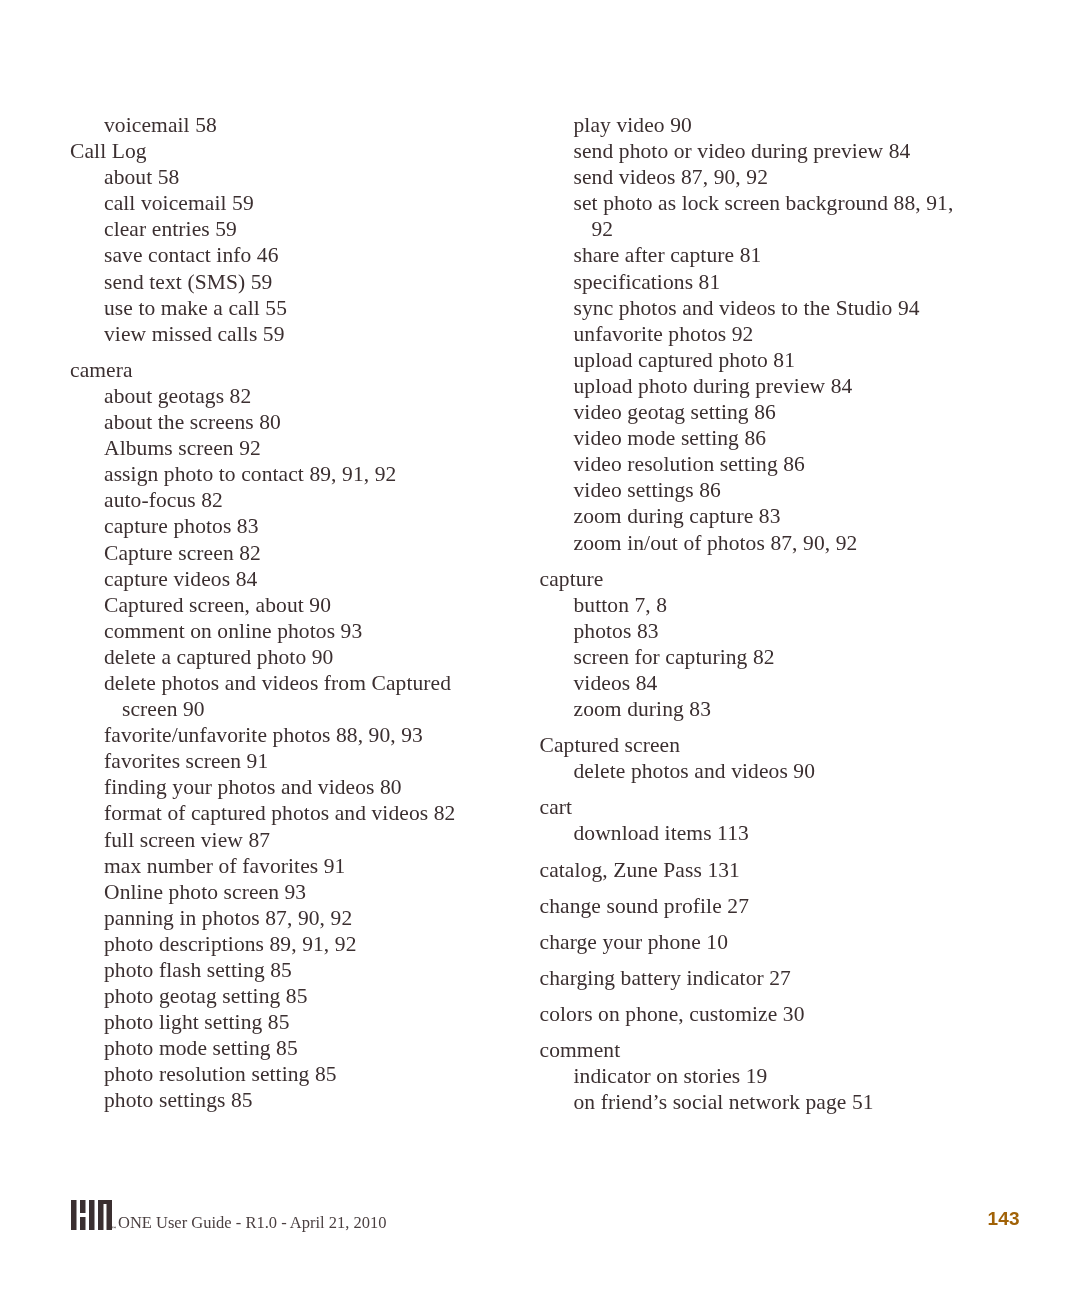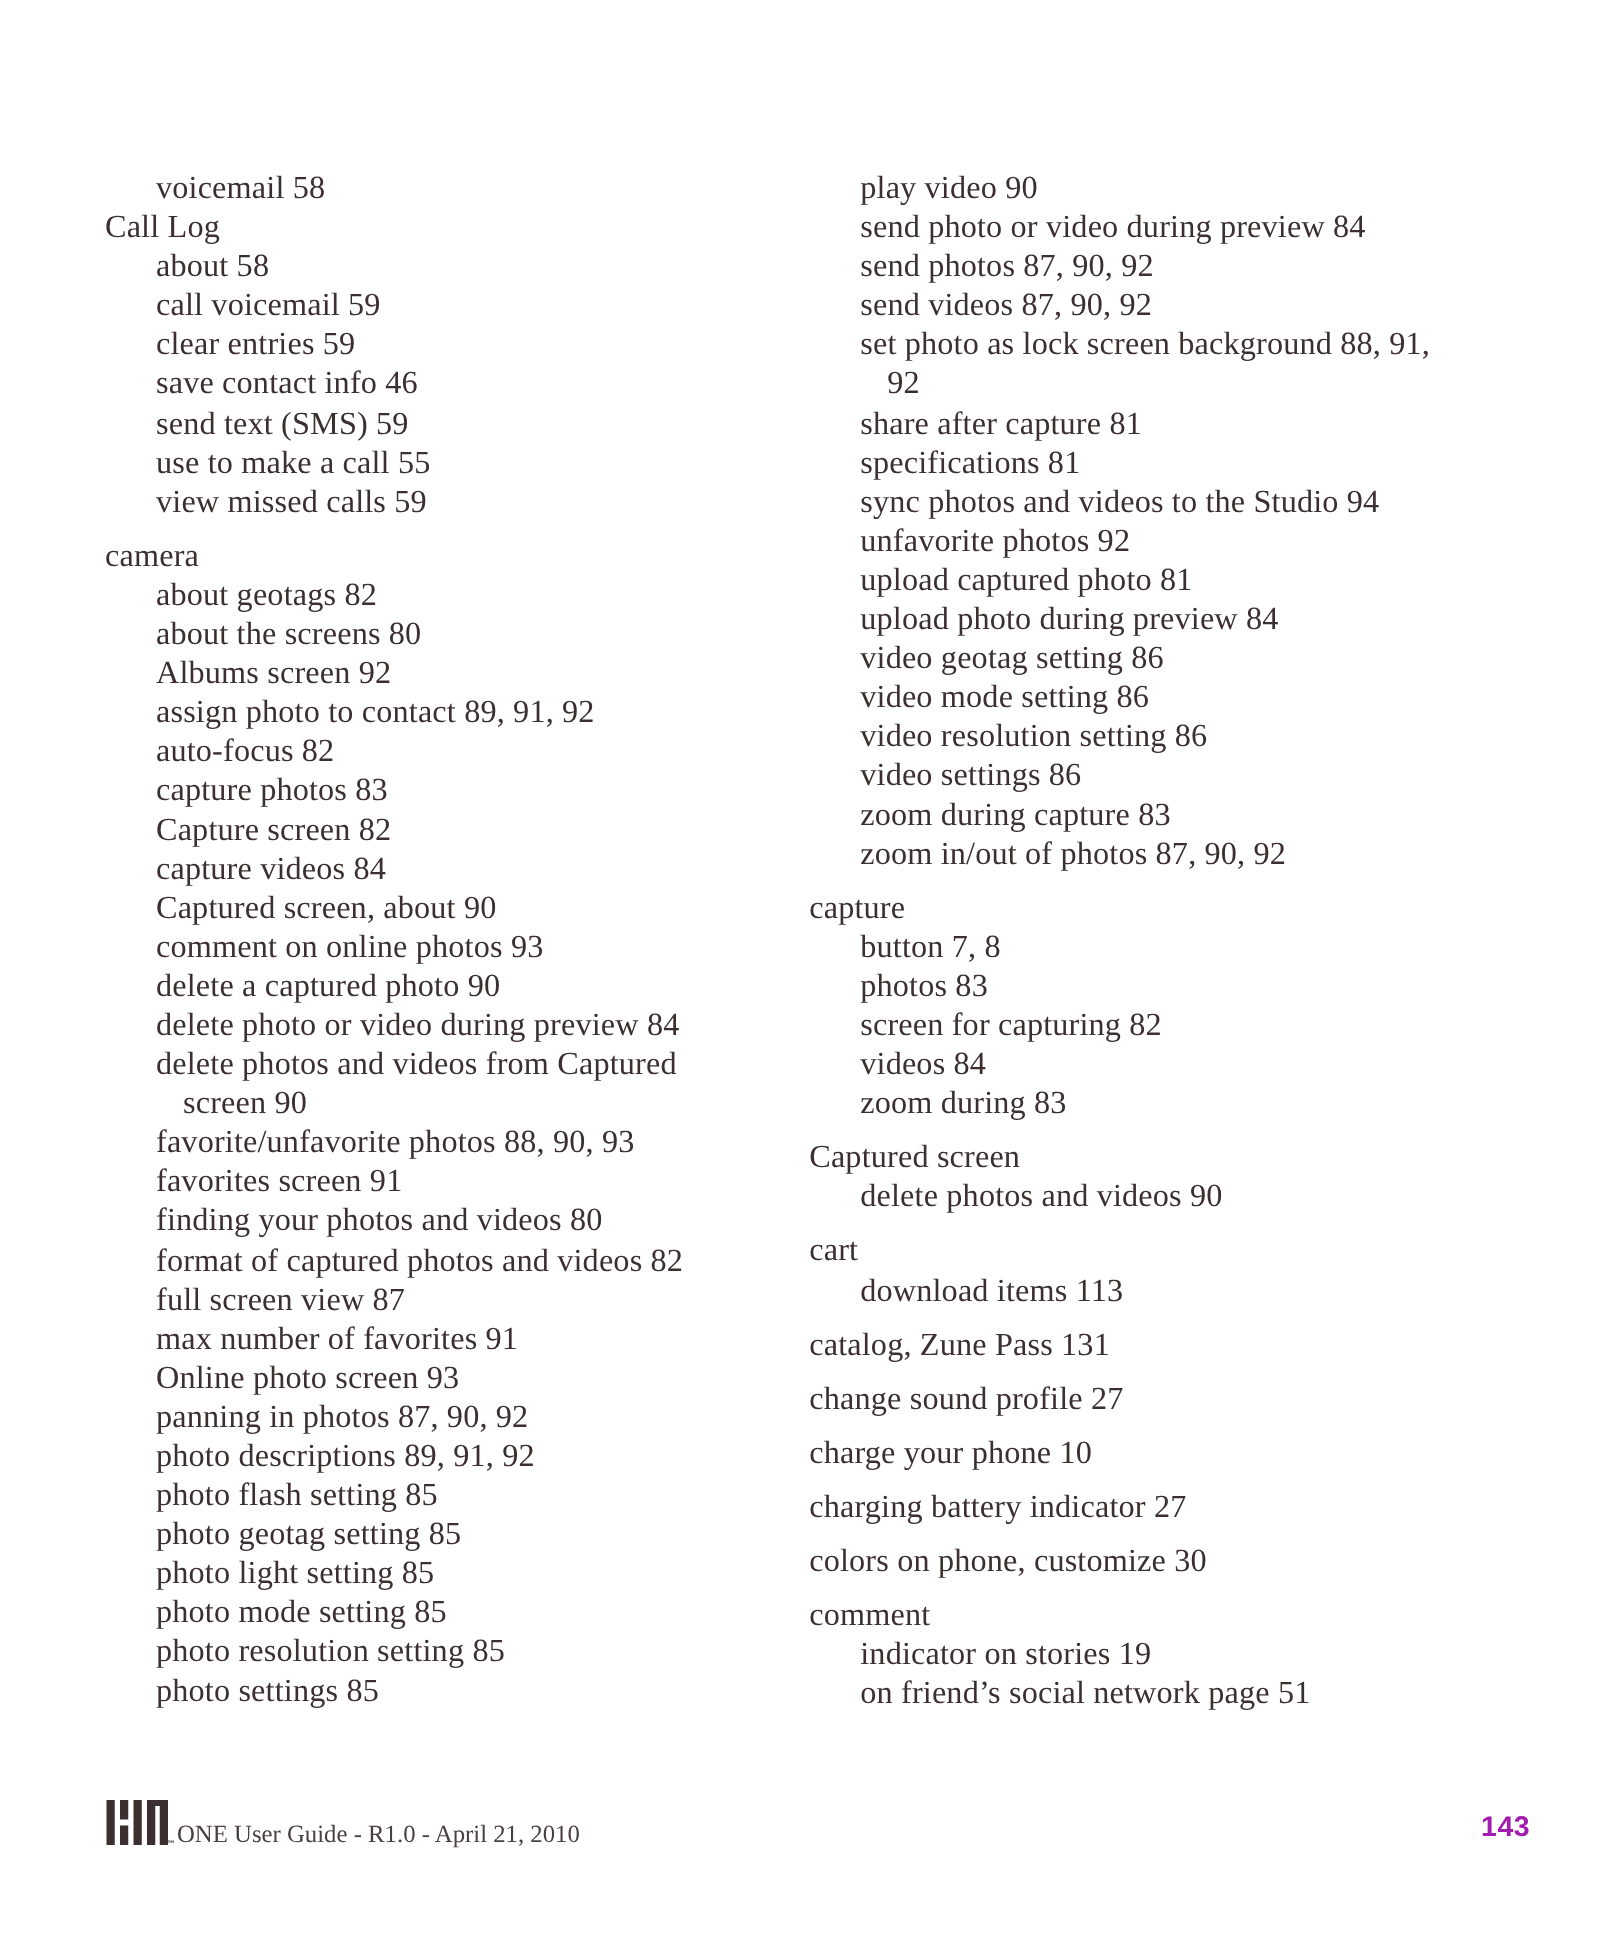--- a/index.html
+++ b/index.html
@@ -104,21 +104,21 @@
     white-space: nowrap;
   }
 
   .page-number {
     position: absolute;
     right: 0;
     bottom: 4px;
     font-family: "Liberation Sans", "DejaVu Sans", sans-serif;
     font-size: 19px;
     font-weight: bold;
-    color: #a21caf;
+    color: #a16207;
     letter-spacing: 0.3px;
   }
 </style>
 </head>
 <body>
 
 <div class="page">
 
   <div class="columns">
     <div class="column left" id="col-left">
@@ -136,42 +136,40 @@
         <div class="entry lvl2">about the screens  80</div>
         <div class="entry lvl2">Albums screen  92</div>
         <div class="entry lvl2">assign photo to contact  89,  91,  92</div>
         <div class="entry lvl2">auto-focus  82</div>
         <div class="entry lvl2">capture photos  83</div>
         <div class="entry lvl2">Capture screen  82</div>
         <div class="entry lvl2">capture videos  84</div>
         <div class="entry lvl2">Captured screen, about  90</div>
         <div class="entry lvl2">comment on online photos  93</div>
         <div class="entry lvl2">delete a captured photo  90</div>
-        <div class="entry lvl2">delete photo or video during preview  84</div>
         <div class="entry lvl2 wraps">delete photos and videos from Captured screen  90</div>
         <div class="entry lvl2">favorite/unfavorite photos  88,  90,  93</div>
         <div class="entry lvl2">favorites screen  91</div>
         <div class="entry lvl2">finding your photos and videos  80</div>
         <div class="entry lvl2">format of captured photos and videos  82</div>
         <div class="entry lvl2">full screen view  87</div>
         <div class="entry lvl2">max number of favorites  91</div>
         <div class="entry lvl2">Online photo screen  93</div>
         <div class="entry lvl2">panning in photos  87,  90,  92</div>
         <div class="entry lvl2">photo descriptions  89,  91,  92</div>
         <div class="entry lvl2">photo flash setting  85</div>
         <div class="entry lvl2">photo geotag setting  85</div>
         <div class="entry lvl2">photo light setting  85</div>
         <div class="entry lvl2">photo mode setting  85</div>
         <div class="entry lvl2">photo resolution setting  85</div>
         <div class="entry lvl2">photo settings  85</div>
       </div>
     <div class="column right" id="col-right">
         <div class="entry lvl2">play video  90</div>
         <div class="entry lvl2">send photo or video during preview  84</div>
-        <div class="entry lvl2">send photos  87,  90,  92</div>
         <div class="entry lvl2">send videos  87,  90,  92</div>
         <div class="entry lvl2 wraps">set photo as lock screen background  88,  91, 92</div>
         <div class="entry lvl2">share after capture  81</div>
         <div class="entry lvl2">specifications  81</div>
         <div class="entry lvl2">sync photos and videos to the Studio  94</div>
         <div class="entry lvl2">unfavorite photos  92</div>
         <div class="entry lvl2">upload captured photo  81</div>
         <div class="entry lvl2">upload photo during preview  84</div>
         <div class="entry lvl2">video geotag setting  86</div>
         <div class="entry lvl2">video mode setting  86</div>

